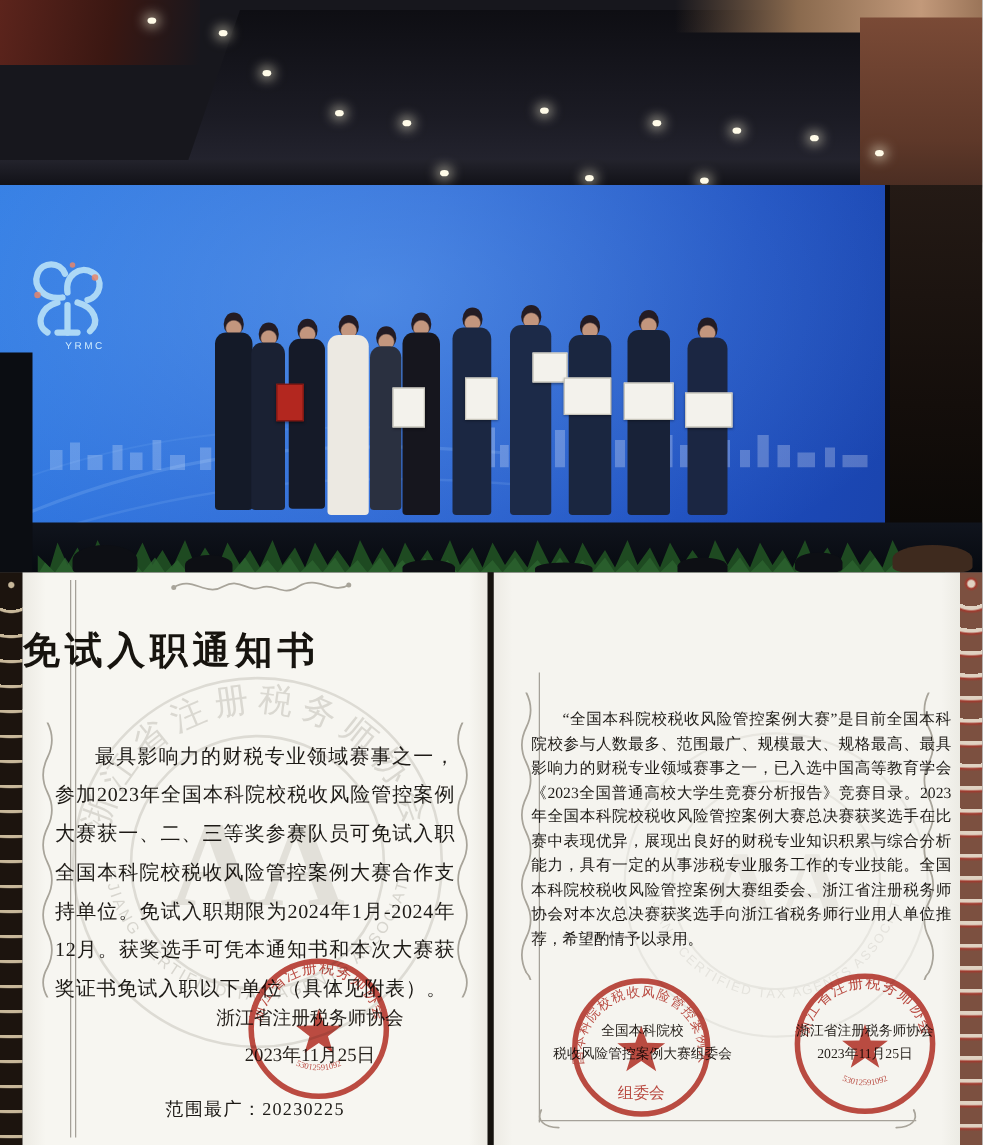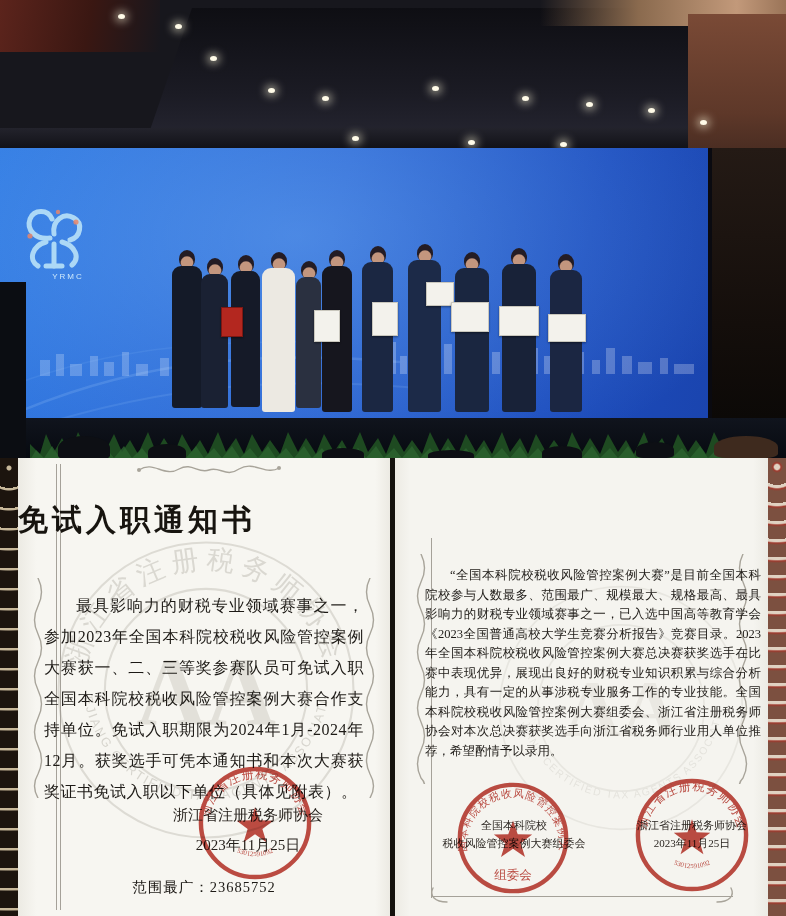--- a/index.html
+++ b/index.html
@@ -299,21 +299,21 @@
           <circle class="seal-ring" cx="60" cy="60" r="55"></circle>
           <path id="s1arc" d="M 14,76 A 48,48 0 1 1 106,76" fill="none"></path>
           <path id="s1bot" d="M 22,72 A 44,44 0 0 0 98,72" fill="none"></path>
           <text class="seal-arc-text"><textPath href="#s1arc" startOffset="50%" text-anchor="middle">浙江省注册税务师协会</textPath></text>
           <polygon class="seal-star" points="60,44 64.6,57.3 78.6,57.6 67.5,66.1 71.6,79.5 60,71.5 48.4,79.5 52.5,66.1 41.4,57.6 55.4,57.3"></polygon>
           <text class="seal-bottom" font-size="7"><textPath href="#s1bot" startOffset="50%" text-anchor="middle">53012591092</textPath></text>
         </svg>
       </div>
 
       <div class="cert-no" style="top:420px">
-        <span>范围最广：</span><span>23685752</span>
+        <span>范围最广：</span><span>20230225</span>
       </div>
     </div>
 
     <div class="paper right">
       <svg class="wm" style="left:96px;top:120px;opacity:.55" width="260" height="260" viewBox="0 0 300 300">
         <circle class="wm-ring" cx="150" cy="150" r="140"></circle>
         <circle class="wm-ring" cx="150" cy="150" r="96"></circle>
         <path id="wm2b" d="M 34,158 A 118,118 0 0 0 266,158" fill="none"></path>
         <text class="wm-en"><textPath href="#wm2b" startOffset="50%" text-anchor="middle">ZHEJIANG CERTIFIED TAX AGENTS ASSOCIATION</textPath></text>
         <text class="wm-mono" x="150" y="182" text-anchor="middle">AA</text>

